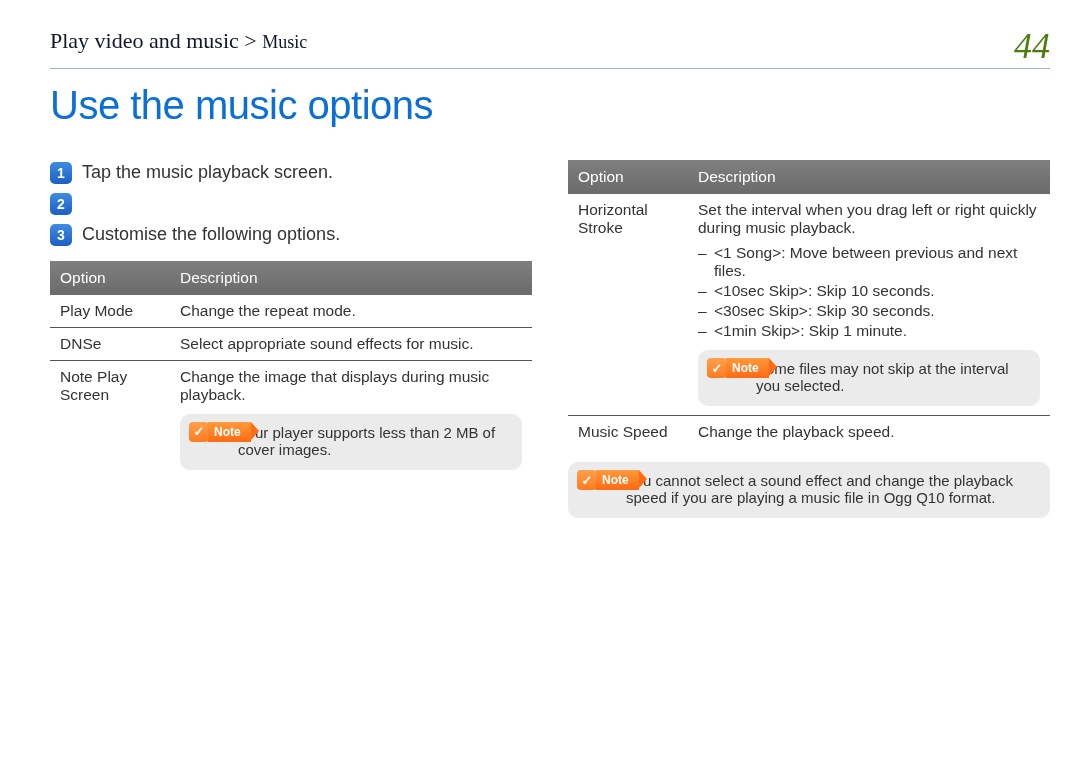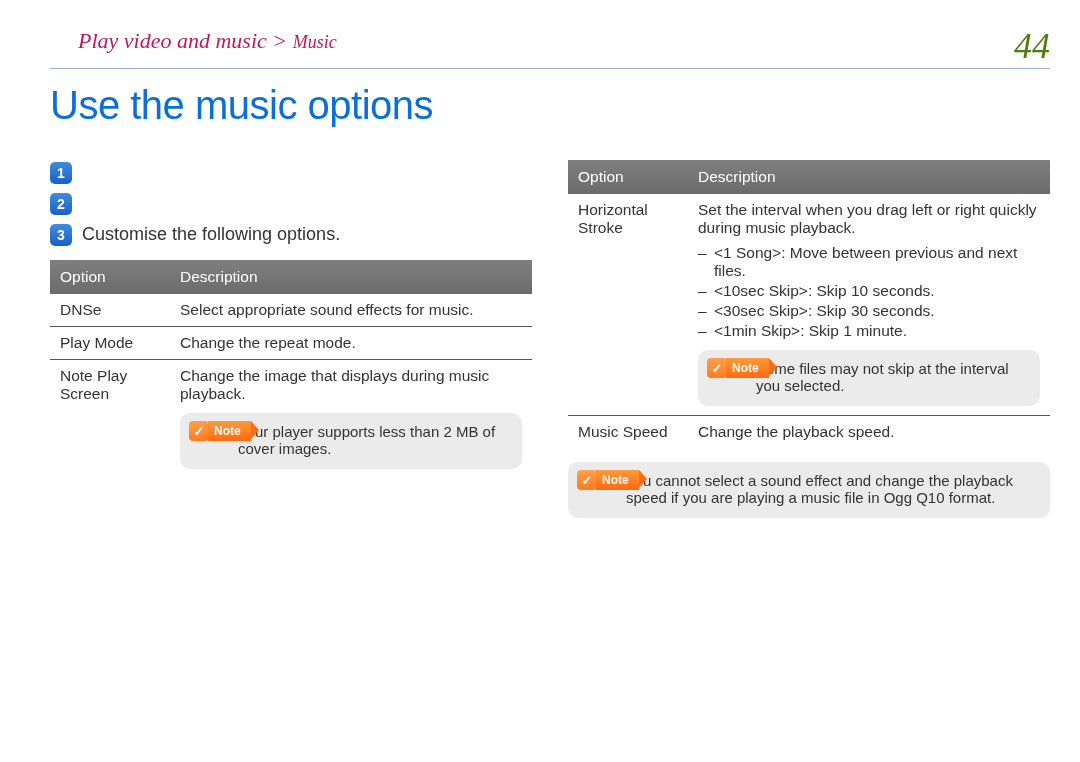--- a/index.html
+++ b/index.html
@@ -6,21 +6,21 @@
     body {
       width: 1080px;
       height: 762px;
       background: #fff;
       font-family: Arial, Helvetica, sans-serif;
       color: #333;
       padding: 28px 30px 20px 50px;
       position: relative;
     }
     .header { display: flex; justify-content: space-between; align-items: flex-start; border-bottom: 1px solid #9db3d6; padding-bottom: 4px; margin-bottom: 14px; }
-    .breadcrumb { font-family: Georgia, 'Times New Roman', serif; font-style: italic; color: #be185d; font-size: 22px; font-weight: normal; margin-left: 28px; }
+    .breadcrumb { font-family: Georgia, 'Times New Roman', serif; color: #0f172a; font-size: 22px; font-weight: normal; }
     .breadcrumb .sub { font-size: 18px; }
     .pagenum { font-family: Georgia, 'Times New Roman', serif; font-style: italic; color: #4d7c0f; font-size: 36px; line-height: 1; }
     .h1 { color: #0a6fd6; font-size: 40px; font-weight: 400; margin-bottom: 32px; letter-spacing: -0.5px; font-family: Arial, Helvetica, sans-serif; }
     
     .columns { display: flex; gap: 36px; }
     .col { flex: 1; min-width: 0; }
 
     .steps { margin-bottom: 14px; }
     .step { display: flex; align-items: flex-start; gap: 10px; margin-bottom: 7px; font-size: 18px; line-height: 1.35; color: #333; }
     .step-num {
@@ -65,45 +65,46 @@
 </div>
 
 <div class="h1">Use the music options</div>
 
 <div class="columns">
   <div class="col">
 
     <div class="steps">
       <div class="step">
         <div class="step-num">1</div>
+        <div class="step-text">Tap the music playback screen.</div>
       </div>
       <div class="step">
         <div class="step-num">2</div>
       </div>
       <div class="step">
         <div class="step-num">3</div>
         <div class="step-text">Customise the following options.</div>
       </div>
     </div>
 
     <table class="options">
       <thead>
         <tr>
           <th>Option</th>
           <th>Description</th>
         </tr>
       </thead>
       <tbody>
         <tr>
+          <td class="opt-name">Play Mode</td>
+          <td>Change the repeat mode.</td>
+        </tr>
+        <tr>
           <td class="opt-name">DNSe</td>
           <td>Select appropriate sound effects for music.</td>
-        </tr>
-        <tr>
-          <td class="opt-name">Play Mode</td>
-          <td>Change the repeat mode.</td>
         </tr>
         <tr>
           <td class="opt-name">Note Play Screen</td>
           <td>
             <span>Change the image that displays during music playback.</span>
             <div class="note-block">
               <div class="note-label">
                 <div class="note-check">✓</div>
                 <div class="note-flag">Note</div>
               </div>

